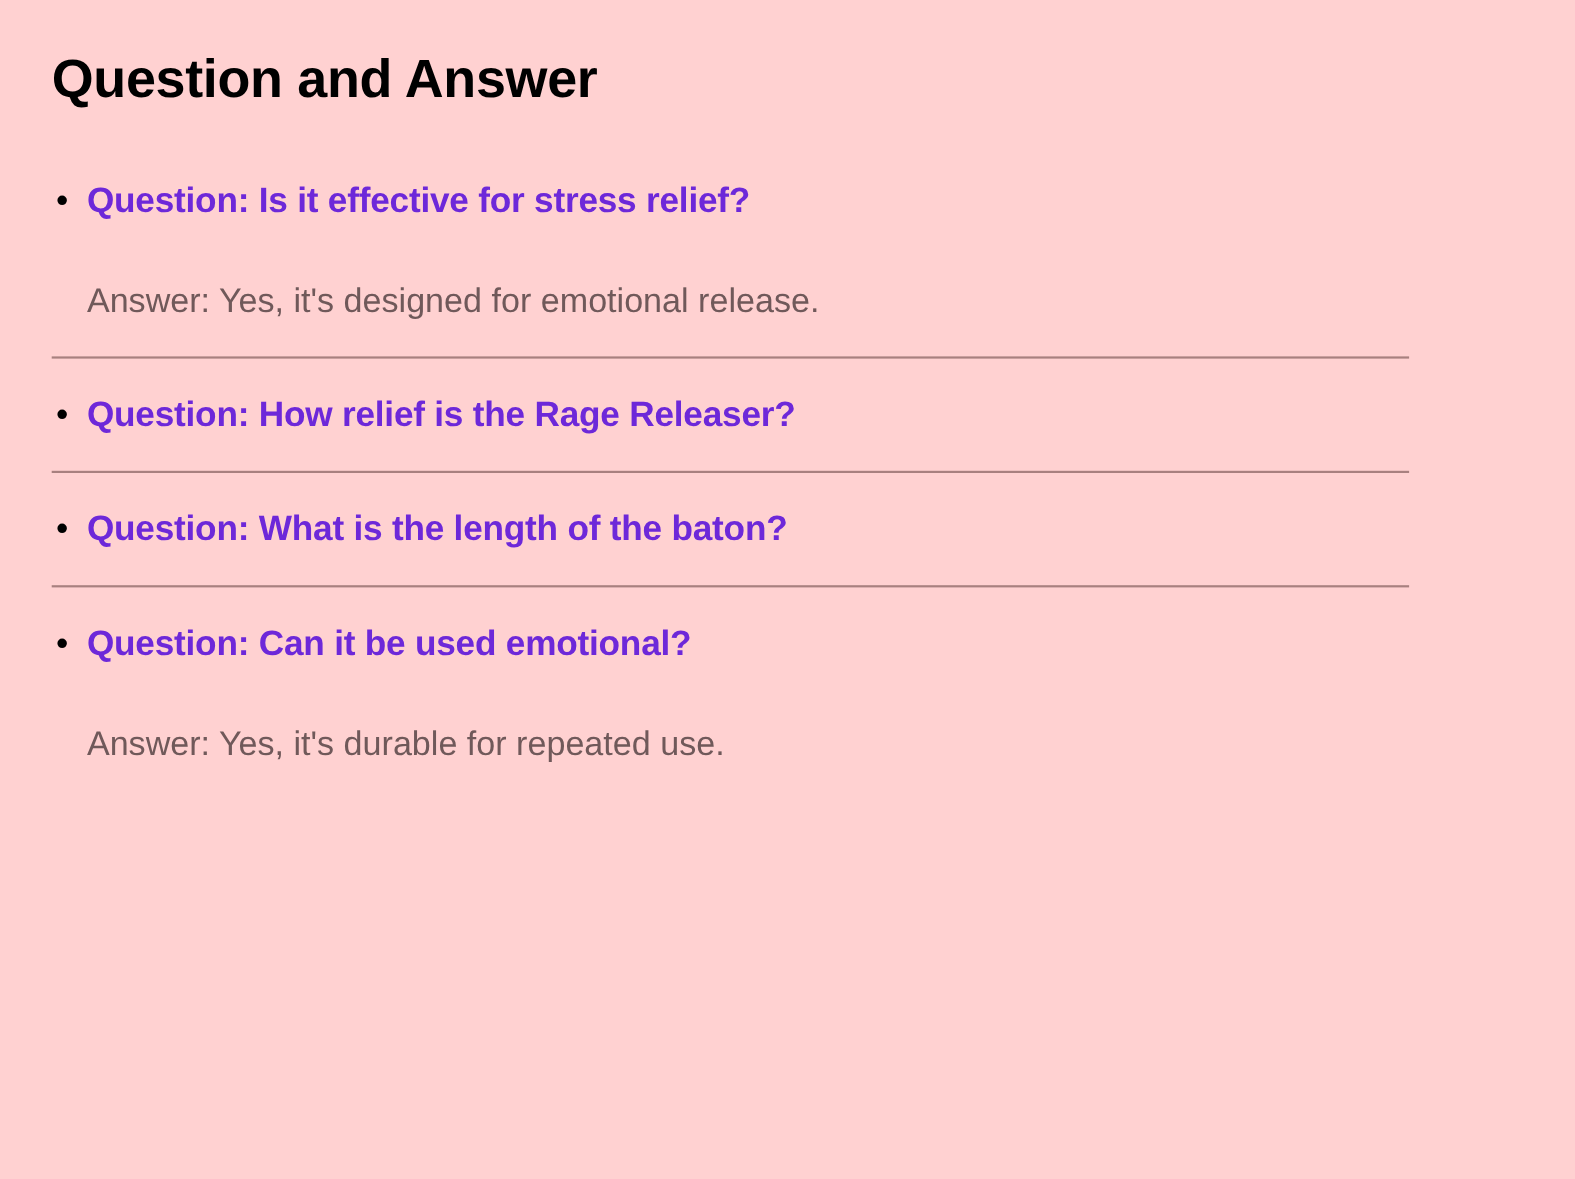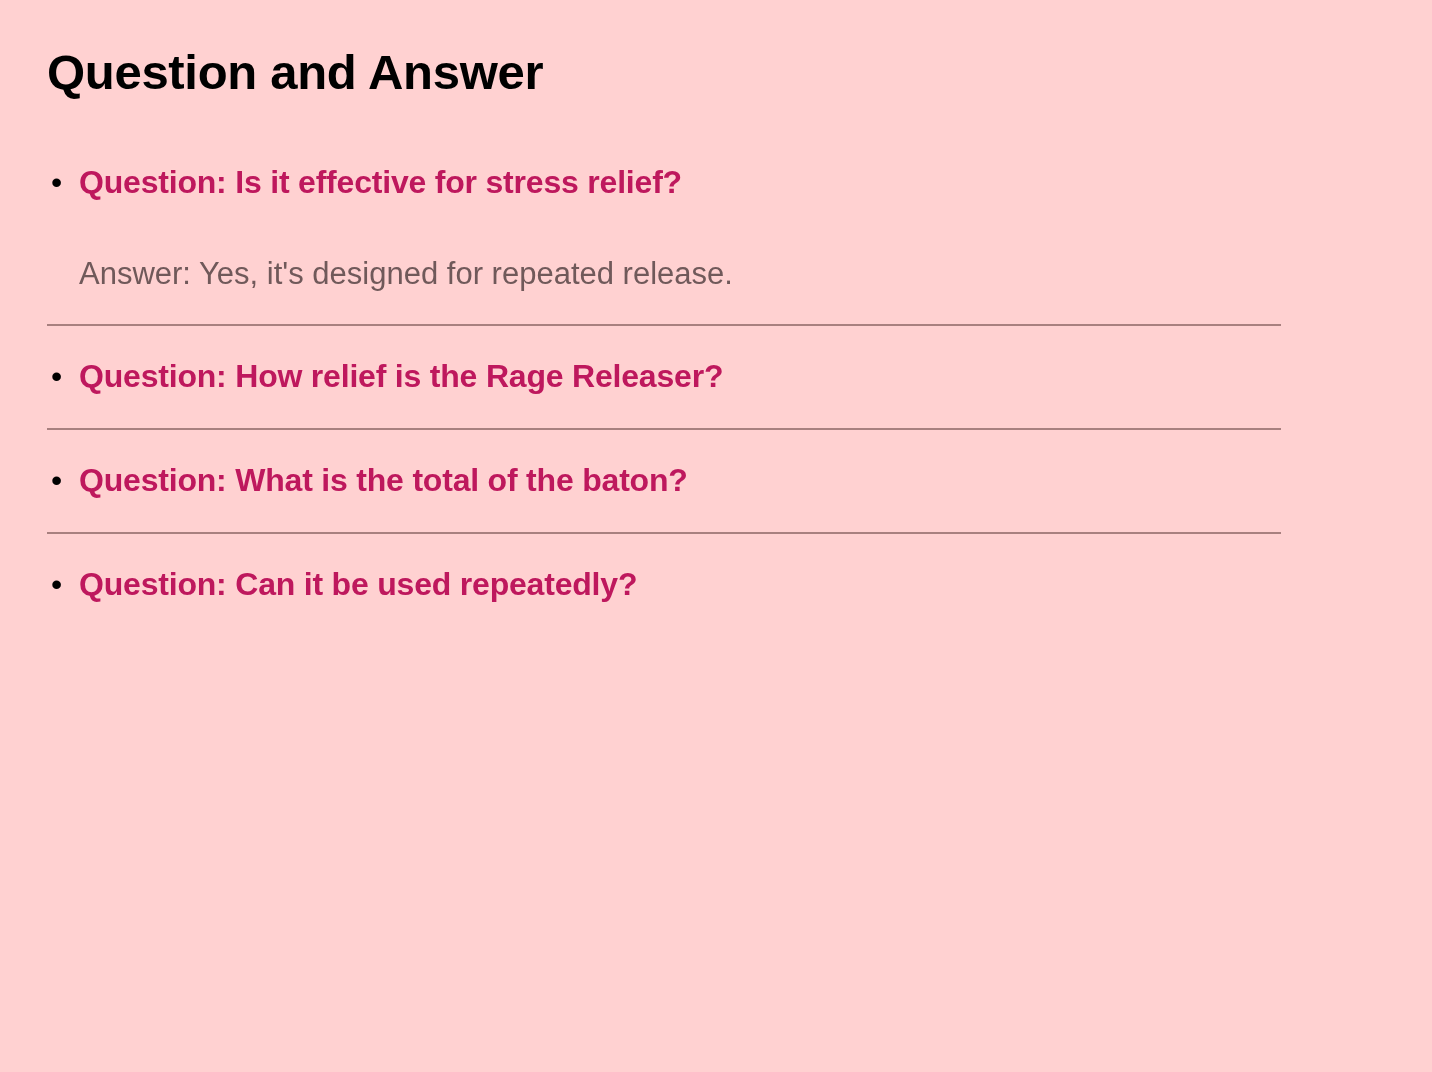--- a/index.html
+++ b/index.html
@@ -71,21 +71,21 @@
     padding-left: 4px;
     box-sizing: border-box;
   }
 
   .question-text {
     flex: 1 1 auto;
     font-size: 32px;
     font-weight: bold;
     line-height: 44px;
     letter-spacing: -0.2px;
-    color: #be185d;
+    color: #6d28d9;
   }
 
   .answer-text {
     margin-top: 50px;
     margin-left: 32px;
     font-size: 31px;
     font-weight: normal;
     line-height: 40px;
     color: #70595a;
   }
@@ -98,45 +98,46 @@
   <h1 class="page-title">Question and Answer</h1>
 
   <ul class="qa-list">
 
     <li class="qa-item">
       <div class="qa-item-inner">
         <div class="question-row">
           <span class="bullet-icon">•</span>
           <span class="question-text">Question: Is it effective for stress relief?</span>
         </div>
-        <div class="answer-text">Answer: Yes, it's designed for repeated release.</div>
+        <div class="answer-text">Answer: Yes, it's designed for emotional release.</div>
       </div>
     </li>
 
     <li class="qa-item">
       <div class="qa-item-inner">
         <div class="question-row">
           <span class="bullet-icon">•</span>
           <span class="question-text">Question: How relief is the Rage Releaser?</span>
         </div>
       </div>
     </li>
 
     <li class="qa-item">
       <div class="qa-item-inner">
         <div class="question-row">
           <span class="bullet-icon">•</span>
-          <span class="question-text">Question: What is the total of the baton?</span>
+          <span class="question-text">Question: What is the length of the baton?</span>
         </div>
       </div>
     </li>
 
     <li class="qa-item">
       <div class="qa-item-inner">
         <div class="question-row">
           <span class="bullet-icon">•</span>
-          <span class="question-text">Question: Can it be used repeatedly?</span>
+          <span class="question-text">Question: Can it be used emotional?</span>
         </div>
+        <div class="answer-text">Answer: Yes, it's durable for repeated use.</div>
       </div>
     </li>
 
   </ul>
 </div>
 
 </body></html>

